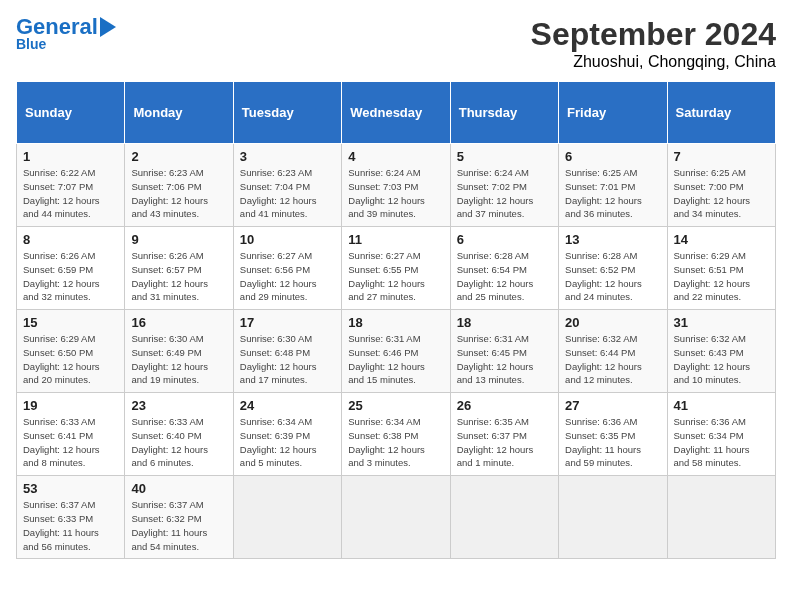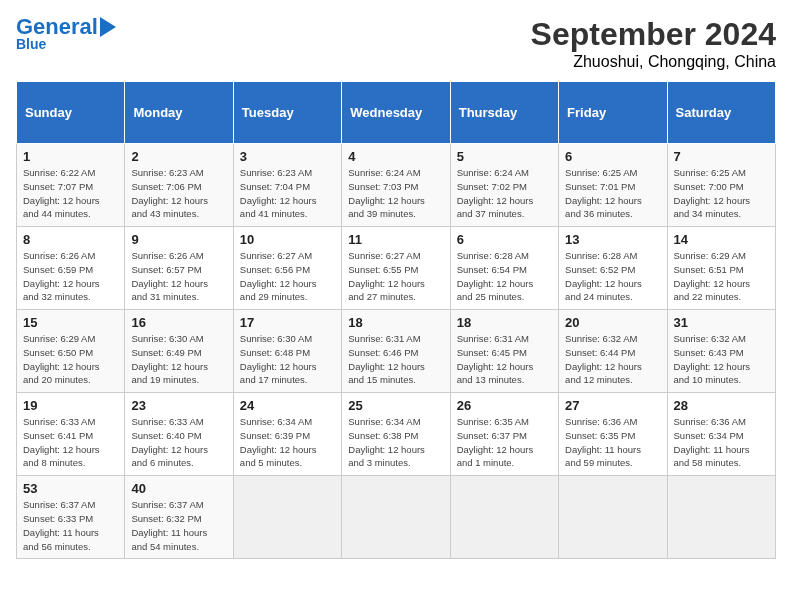--- a/index.html
+++ b/index.html
@@ -326,21 +326,21 @@
 and 1 minute.</div>
         </td>
         <td>
           <span class="day-num">27</span>
           <div class="day-info" style="white-space: pre-line;">Sunrise: 6:36 AM
 Sunset: 6:35 PM
 Daylight: 11 hours
 and 59 minutes.</div>
         </td>
         <td>
-          <span class="day-num">28</span>
+          <span class="day-num">41</span>
           <div class="day-info" style="white-space: pre-line;">Sunrise: 6:36 AM
 Sunset: 6:34 PM
 Daylight: 11 hours
 and 58 minutes.</div>
         </td>
       </tr>
       <tr>
         <td>
           <span class="day-num">53</span>
           <div class="day-info" style="white-space: pre-line;">Sunrise: 6:37 AM

